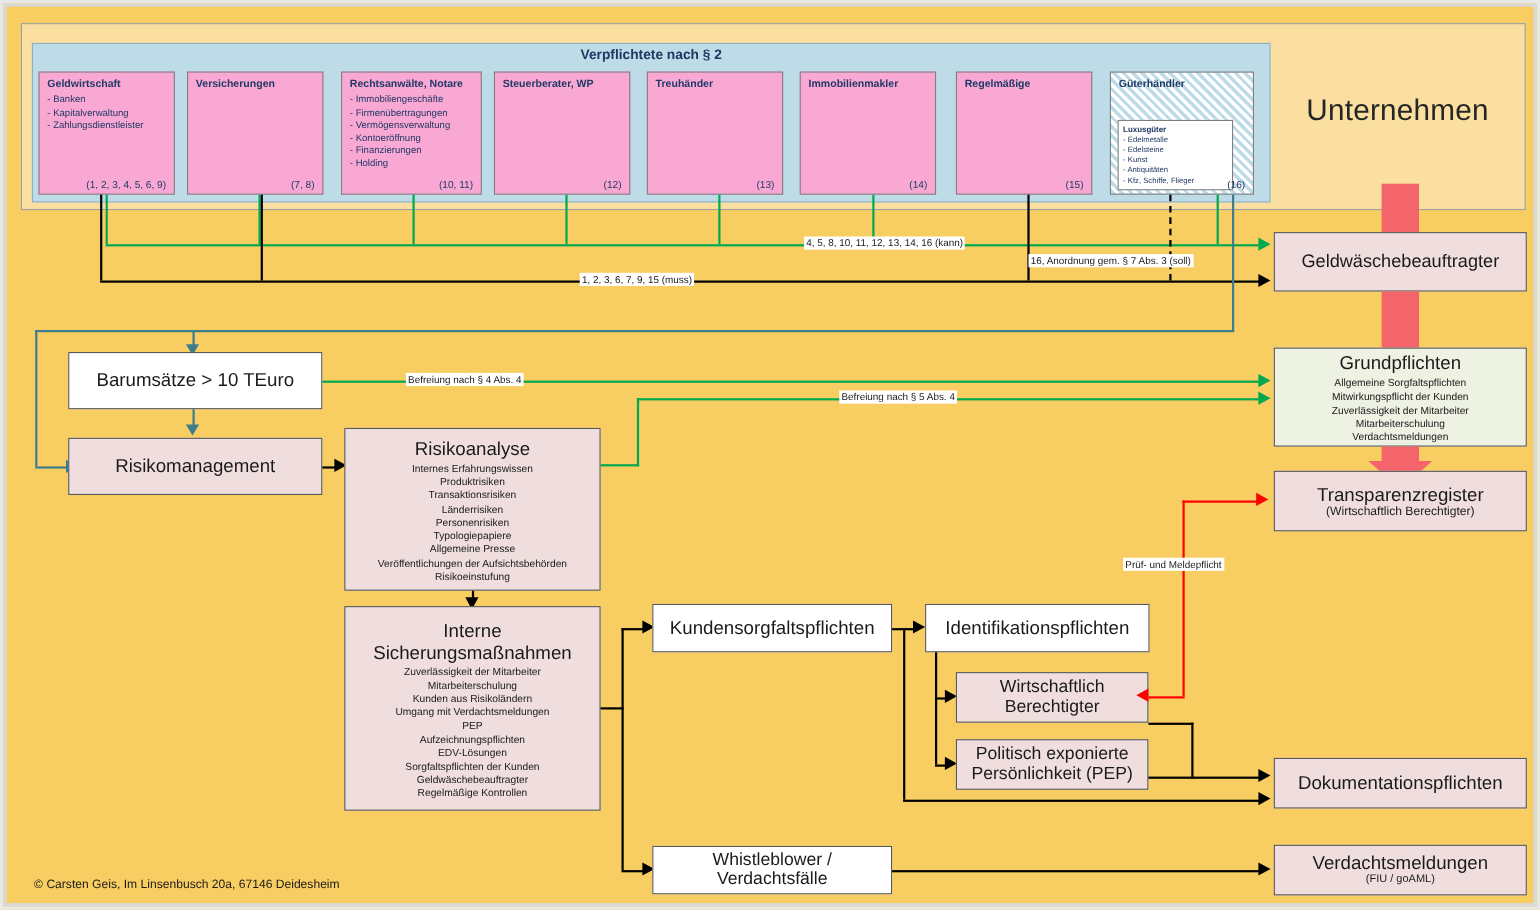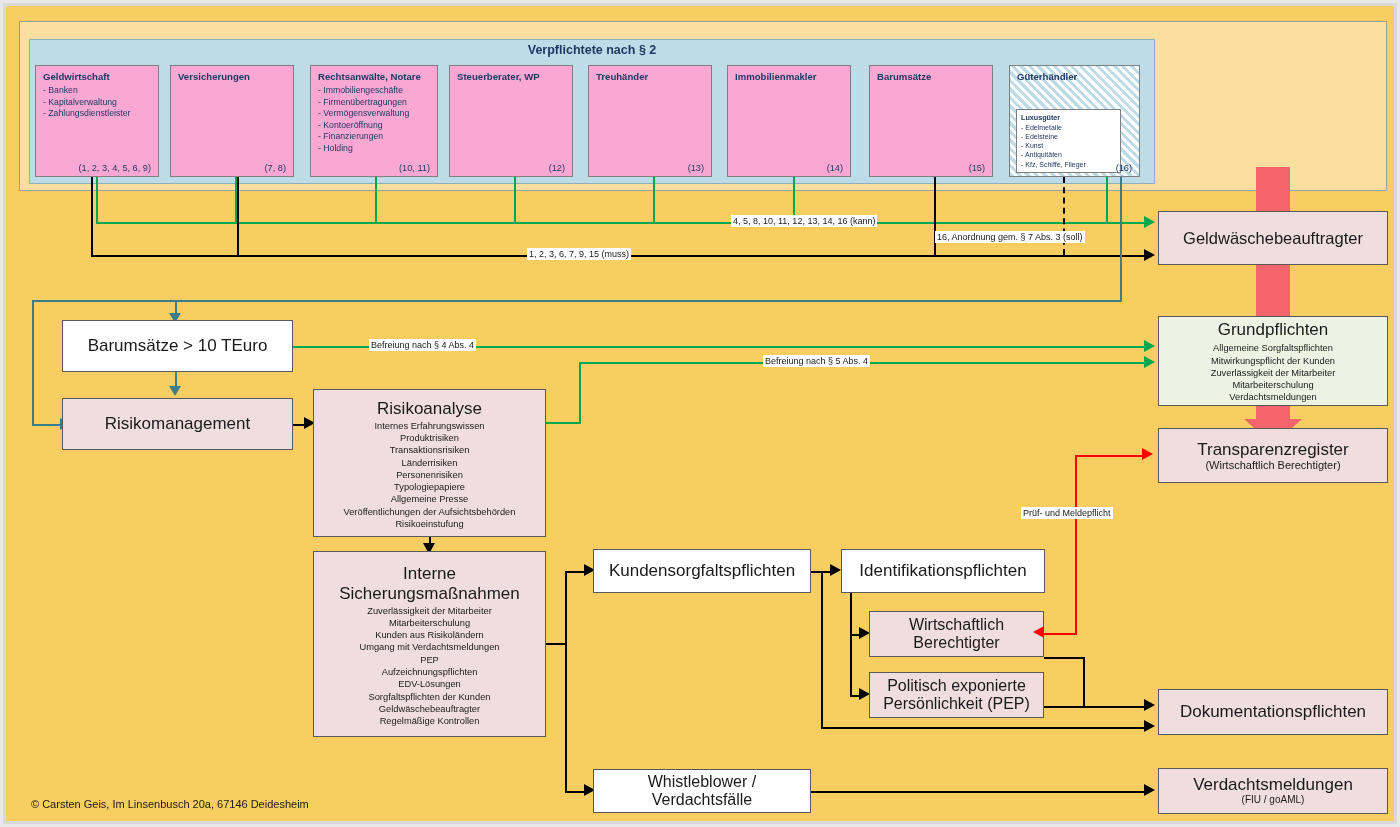--- a/index.html
+++ b/index.html
@@ -99,20 +99,21 @@
     border-top:26px solid #F4646B;
   }
   .copyright{left:28px;top:795px;font-size:11px;color:#1a1a1a;}
 </style>
 </head>
 <body>
 
 <div id="canvas">
 
   <div class="abs unternehmen-frame"></div>
+  <div class="abs unternehmen-label">Unternehmen</div>
 
   <div class="abs verpflichtete-panel"></div>
   <div class="abs verpflichtete-title">Verpflichtete nach § 2</div>
 
   <div class="abs party" style="left:32px;width:124px;">
     <h4>Geldwirtschaft</h4>
     <ul>
       <li>- Banken</li>
       <li>- Kapitalverwaltung</li>
       <li>- Zahlungsdienstleister</li>
@@ -147,21 +148,21 @@
     <h4>Treuhänder</h4>
     <span class="num">(13)</span>
   </div>
 
   <div class="abs party" style="left:724px;width:124px;">
     <h4>Immobilienmakler</h4>
     <span class="num">(14)</span>
   </div>
 
   <div class="abs party" style="left:866px;width:124px;">
-    <h4>Barumsätze</h4>
+    <h4>Regelmäßige</h4>
     <span class="num">(15)</span>
   </div>
 
   <div class="abs party hatched" style="left:1006px;width:131px;">
     <h4>Güterhändler</h4>
     <div class="luxus">
       <h5>Luxusgüter</h5>
       <ul>
         <li>- Edelmetalle</li>
         <li>- Edelsteine</li>

